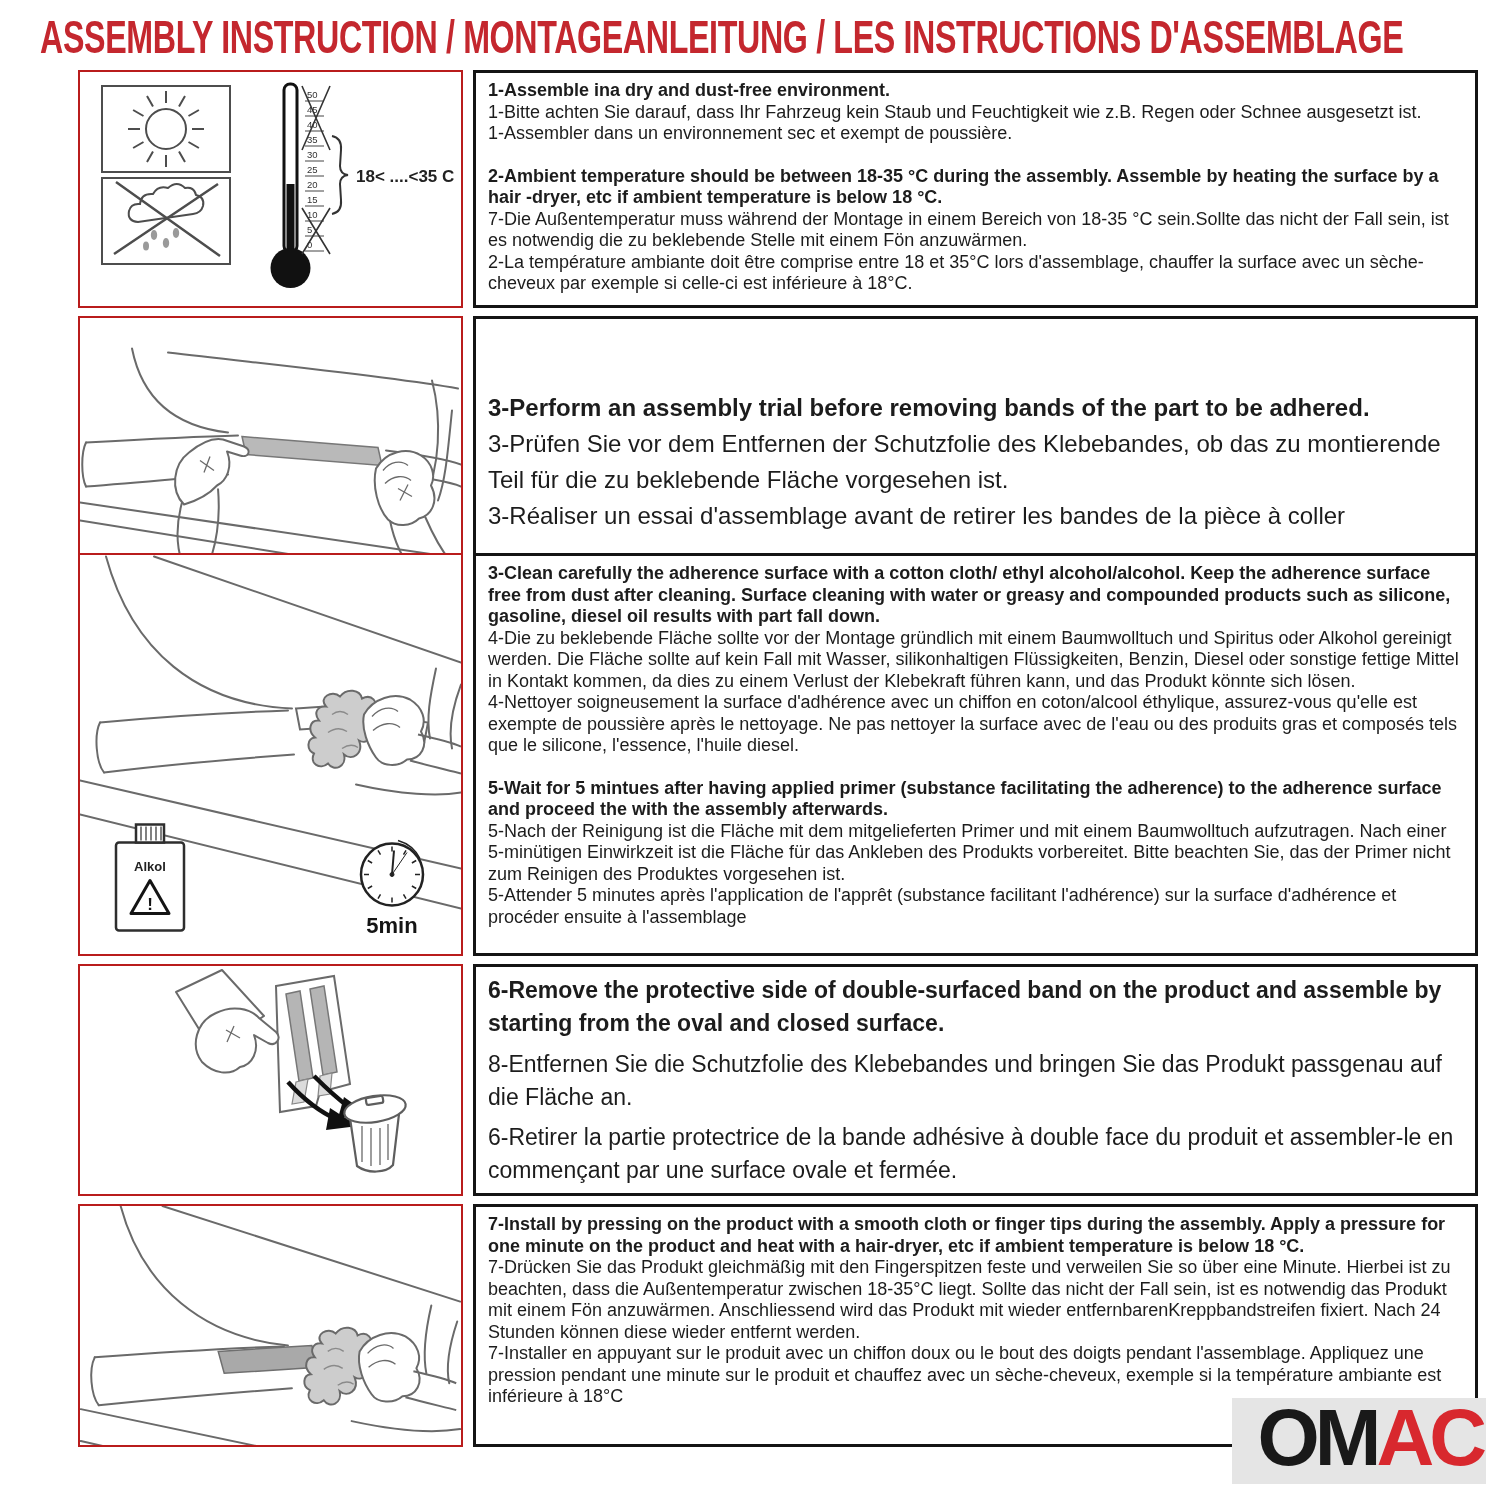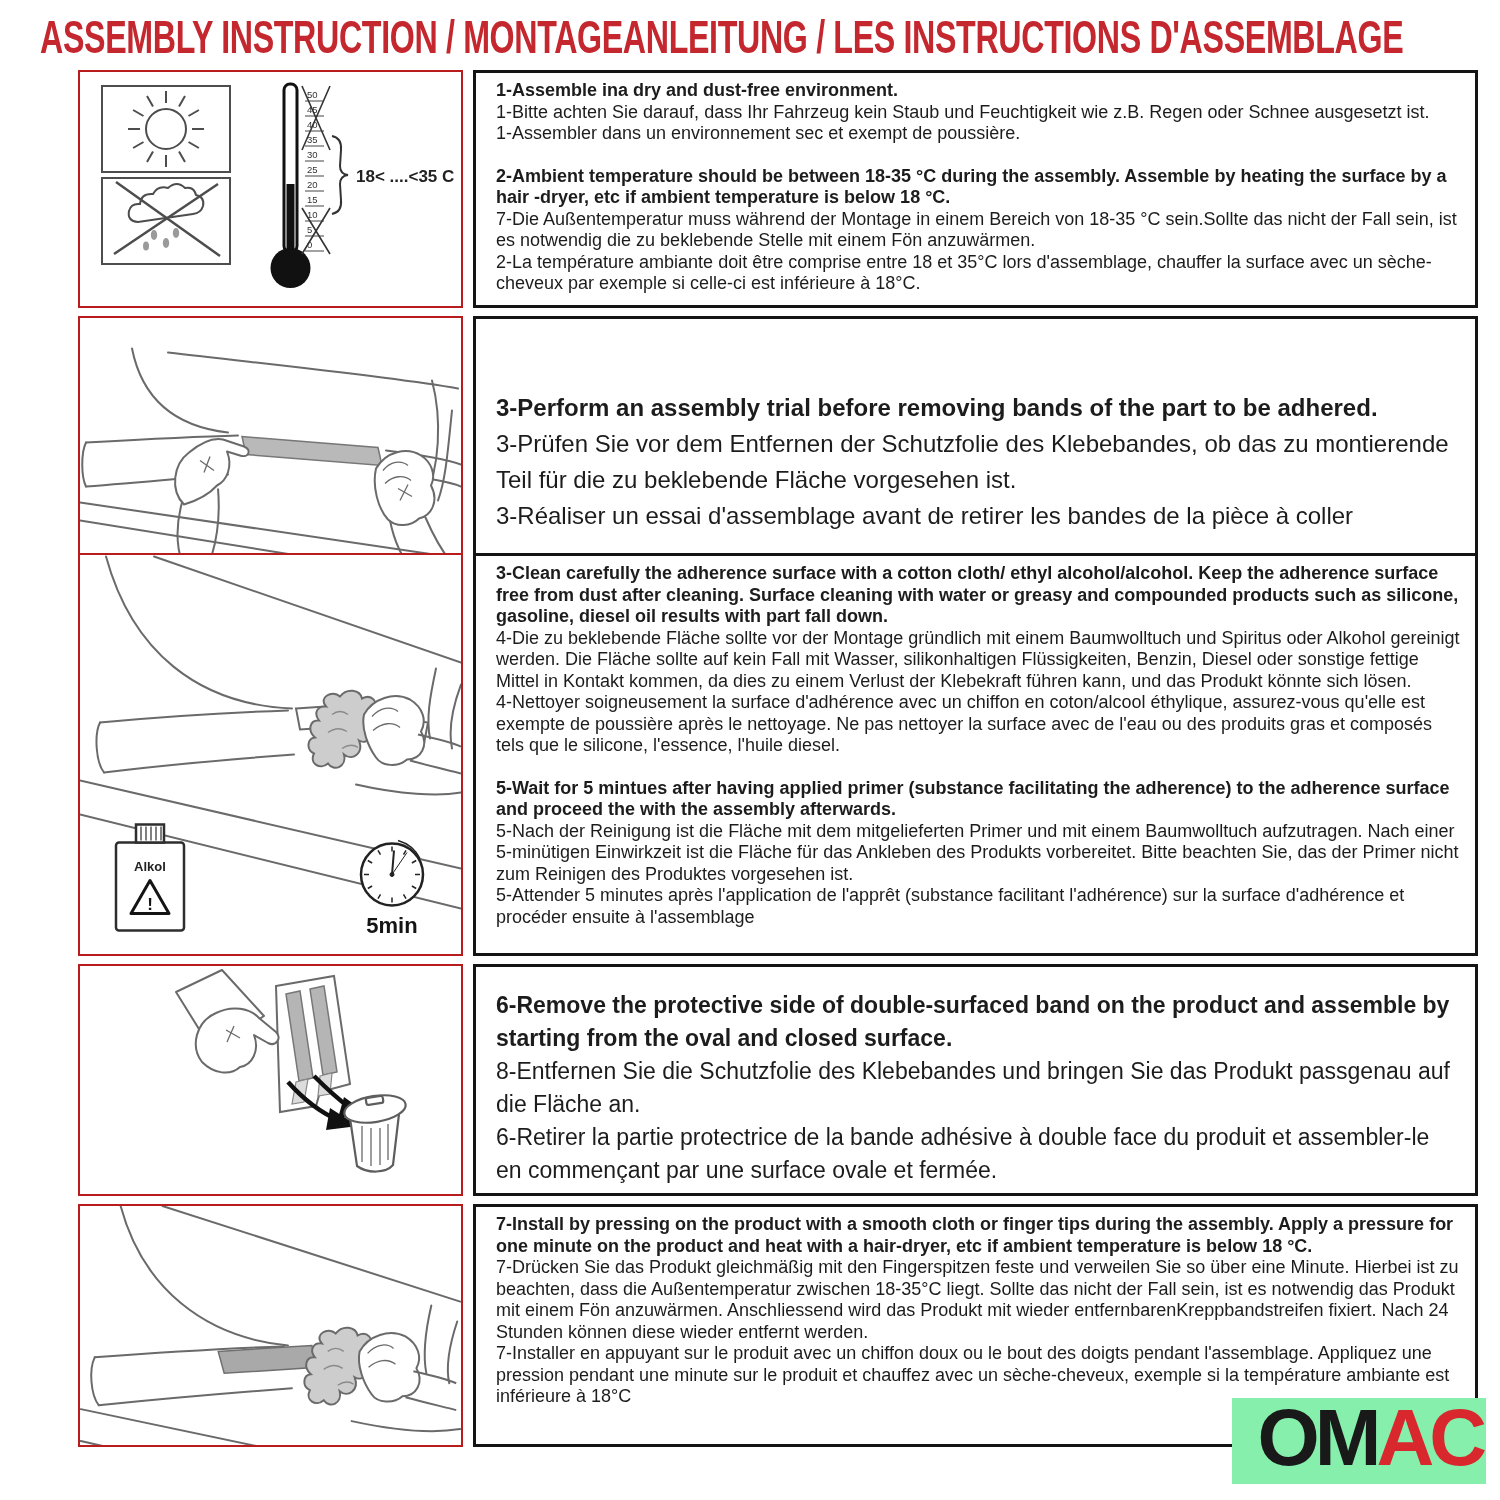--- a/index.html
+++ b/index.html
@@ -10,29 +10,29 @@
          transform:scaleX(0.70);transform-origin:left top;}
   .row{position:absolute;left:30px;width:1448px;display:flex;gap:10px;}
   #row1{top:70px;height:238px}
   #row2{top:316px;height:291px}
   #row3{top:553px;height:403px}
   #row4{top:964px;height:232px}
   #row5{top:1204px;height:243px}
   .imgbox{width:385px;min-width:385px;border:2px solid #b91c1c;background:#fff;box-sizing:border-box;margin-left:48px;}
   .imgbox svg{display:block;width:100%;height:100%;}
   .textbox{flex:1;border:3px solid #141414;background:#fff;box-sizing:border-box;
-           padding:7px 14px 6px 20px;overflow:hidden;}
+           padding:7px 14px 6px 12px;overflow:hidden;}
   .textbox p{margin:0;}
   .small{font-size:18px;line-height:21.5px;}
   .big{font-size:24px;line-height:36px;display:flex;flex-direction:column;justify-content:center;}
-  .big4{font-size:23px;line-height:33px;display:flex;flex-direction:column;justify-content:flex-end;}
+  .big4{font-size:23px;line-height:33px;display:flex;flex-direction:column;justify-content:space-between;}
   .b{font-weight:bold;}
   .g{margin-top:21px !important;}
   .tk{font-size:9.5px;fill:#333;}
-  .logo{position:absolute;top:1398px;right:14px;z-index:5;background:#86efac;
+  .logo{position:absolute;top:1398px;right:14px;z-index:5;background:#e5e5e5;
         padding:0 4px 6px 26px;font-size:80px;font-weight:bold;letter-spacing:-5px;line-height:1;}
   .logo .lb{color:#191919;} .logo .lr{color:#d8282e;}
 </style>
 </head>
 <body>
 
 <h1 class="title">ASSEMBLY INSTRUCTION / MONTAGEANLEITUNG / LES INSTRUCTIONS D'ASSEMBLAGE</h1>
 
 <div class="row" id="row1">
   <div class="imgbox">

